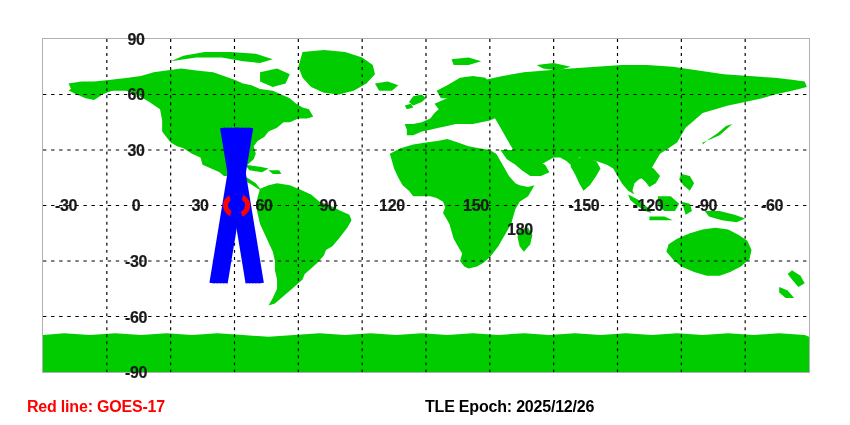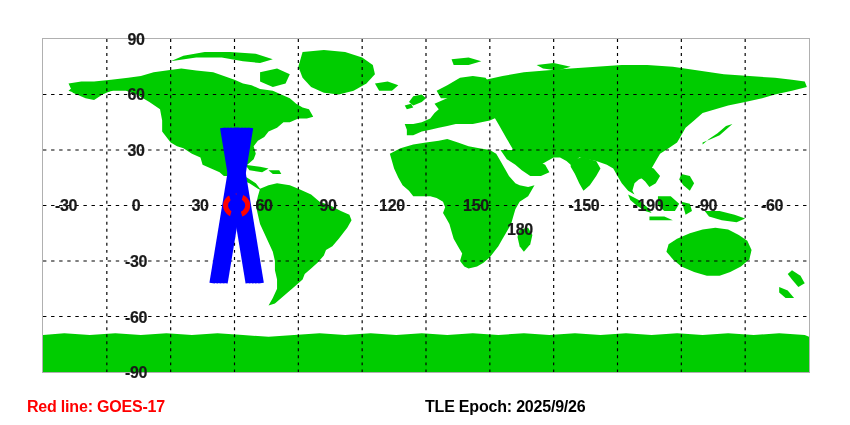--- a/index.html
+++ b/index.html
@@ -304,29 +304,29 @@
 
   <div class="tick-label" style="left:66px;  top:206px;">-30</div>
   <div class="tick-label" style="left:136px; top:206px;">0</div>
   <div class="tick-label" style="left:200px; top:206px;">30</div>
   <div class="tick-label" style="left:264px; top:206px;">60</div>
   <div class="tick-label" style="left:328px; top:206px;">90</div>
   <div class="tick-label" style="left:392px; top:206px;text-align:center;">120</div>
   <div class="tick-label" style="left:456px; top:206px;padding-left:40px;">150</div>
   <div class="tick-label" style="left:520px; top:206px;margin-top:24px;">180</div>
   <div class="tick-label" style="left:584px; top:206px;">-150</div>
-  <div class="tick-label" style="left:648px; top:206px;">-190</div>
+  <div class="tick-label" style="left:648px; top:206px;">-120</div>
   <div class="tick-label" style="left:706px; top:206px;">-90</div>
   <div class="tick-label" style="left:772px; top:206px;">-60</div>
 
   <div class="tick-label" style="left:136px; top:40px;">90</div>
   <div class="tick-label" style="left:136px; top:95px;">60</div>
   <div class="tick-label" style="left:136px; top:151px;">30</div>
   <div class="tick-label" style="left:136px; top:262px;">-30</div>
   <div class="tick-label" style="left:136px; top:318px;">-60</div>
   <div class="tick-label" style="left:136px; top:373px;">-90</div>
 
 </div>
 
 <div id="legend-row">
   <div class="legend-entry" id="legend-red" style="color:#FF0000;">Red line: GOES-17</div>
-  <div class="legend-entry" id="legend-epoch" style="color:#000000;">TLE Epoch: 2025/9/26</div>
+  <div class="legend-entry" id="legend-epoch" style="color:#000000;">TLE Epoch: 2025/12/26</div>
 </div>
 
 </body></html>

